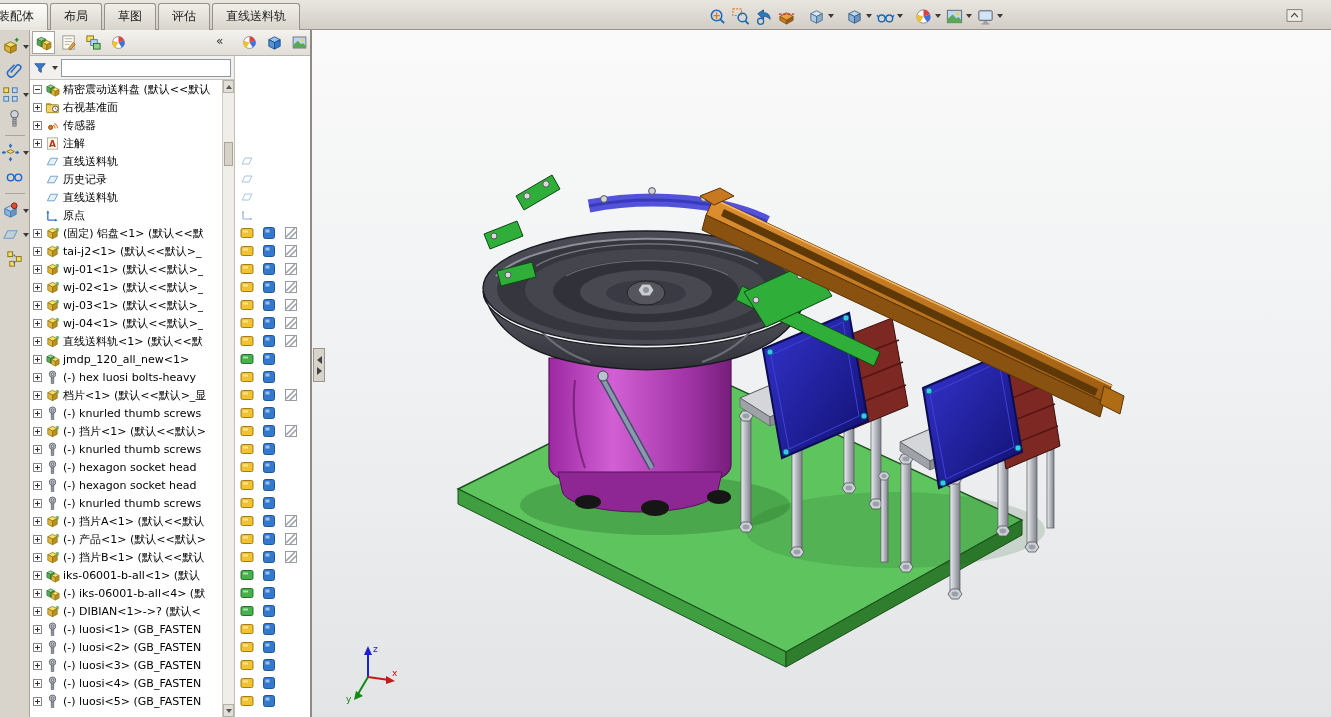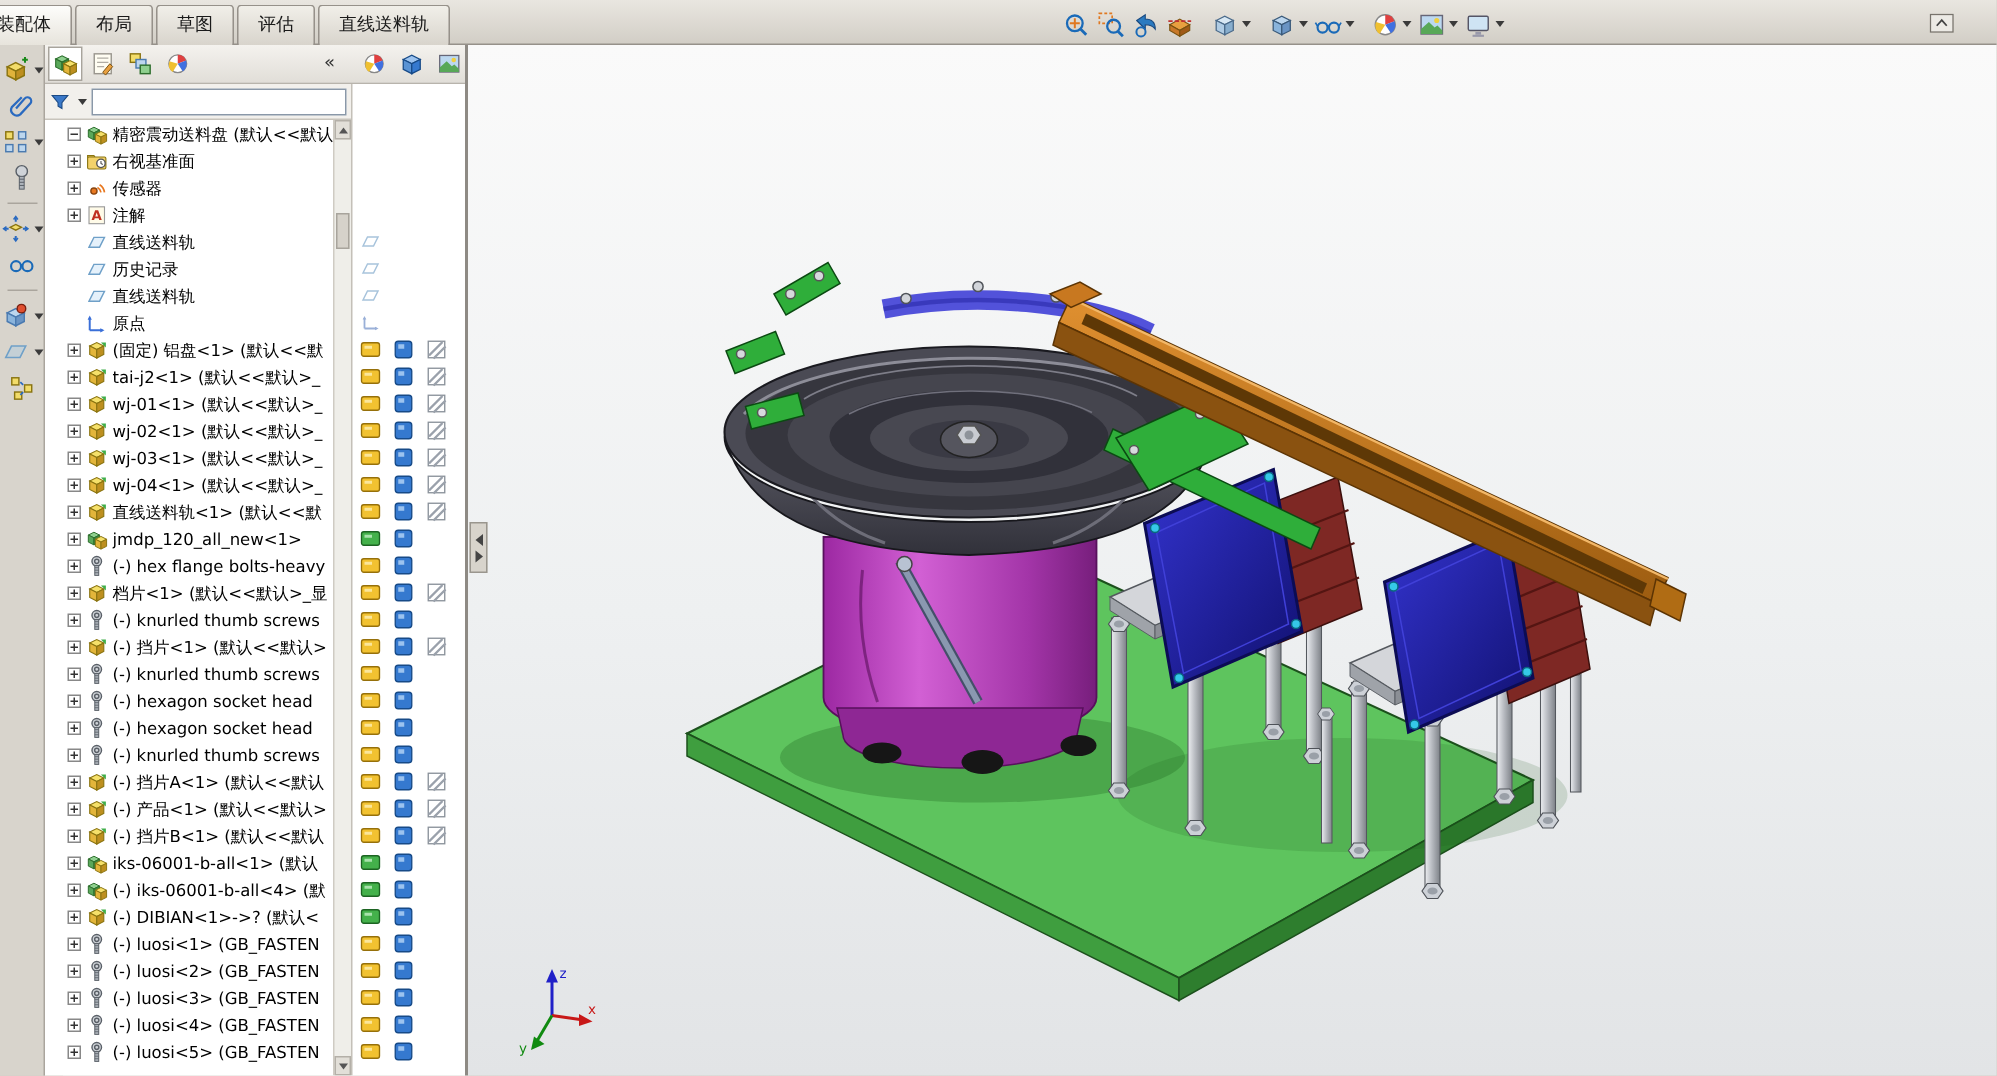--- a/index.html
+++ b/index.html
@@ -25,21 +25,21 @@
 #panel-header{height:26px;background:linear-gradient(#f4f2ee,#e1ded8);border-bottom:1px solid #b8b4ac;position:relative}
 #panel-tabs{position:absolute;left:2px;top:1px;display:flex;gap:2px}
 .ptab{width:23px;height:23px;display:flex;align-items:center;justify-content:center;border:1px solid transparent;background:transparent}
 .ptab.active{background:#fff;border-color:#a8a49c}
 .ptab svg{width:17px;height:17px;display:block}
 #collapse-chev{position:absolute;left:186px;top:4px;font-size:12px;color:#333;letter-spacing:-1px}
 #header-right{position:absolute;left:208px;top:1px;display:flex;gap:2px}
 #filter-row{height:24px;width:204px;border-bottom:1px solid #c8c4bc;display:flex;align-items:center;padding:2px 3px;gap:3px;background:#f2f0ec}
 #filter-funnel svg{width:14px;height:14px;display:block}
 #filter-input{flex:1;height:18px;border:1px solid #8a98a8;background:#fff;font-size:11px;padding:0 3px}
-#tree{position:absolute;left:12px;top:50px;width:192px;bottom:0;overflow:hidden;background:#fff}
+#tree{position:absolute;left:0;top:50px;width:192px;bottom:0;overflow:hidden;background:#fff}
 .trow{height:18px;display:flex;align-items:center;font-size:11px;white-space:nowrap;padding-left:3px;gap:2px;color:#000}
 .expander{flex:0 0 9px;width:9px;height:9px;border:1px solid #888;background:#fff;position:relative;margin-right:1px}
 .expander::before{content:"";position:absolute;left:1px;right:1px;top:50%;margin-top:-0.5px;height:1px;background:#333}
 .expander.plus::after{content:"";position:absolute;top:1px;bottom:1px;left:50%;margin-left:-0.5px;width:1px;background:#333}
 .expander.none{visibility:hidden;border:none}
 .ticon{flex:0 0 16px}
 .ticon svg{width:15px;height:15px;display:block}
 .tlabel{overflow:hidden}
 #tree-scroll{position:absolute;left:192px;top:50px;width:12px;bottom:0;background:#efeee9;border-left:1px solid #cfcbc3}
 .sbtn{position:absolute;left:0;width:11px;height:13px;background:#e2dfd8;border:1px solid #b4b0a8;display:flex;align-items:center;justify-content:center}
@@ -723,21 +723,21 @@
       <div class="trow">
         <span class="expander plus"></span>
         <span class="ticon">
           <svg viewBox="0 0 16 16">
             <circle cx="8" cy="4.5" r="3.4" fill="#cfd3d8" stroke="#5a6068"></circle>
             <circle cx="8" cy="4.5" r="1.5" fill="none" stroke="#5a6068"></circle>
             <rect x="6.6" y="7.5" width="2.8" height="7" fill="#aeb4bb" stroke="#5a6068" stroke-width="0.7"></rect>
             <path d="M6.6 9h2.8M6.6 10.8h2.8M6.6 12.6h2.8" stroke="#5a6068" stroke-width="0.6"></path>
           </svg>
         </span>
-        <span class="tlabel">(-) hex flange bolts-heavy</span>
+        <span class="tlabel">(-) hex luosi bolts-heavy</span>
       </div>
       <div class="trow">
         <span class="expander plus"></span>
         <span class="ticon">
           <svg viewBox="0 0 16 16">
             <polygon points="3,5 8,2.5 13,5 8,7.5" fill="#f5e06a" stroke="#8a7410" stroke-width="0.8"></polygon>
             <polygon points="3,5 8,7.5 8,13.5 3,11" fill="#e3b53a" stroke="#8a7410" stroke-width="0.8"></polygon>
             <polygon points="13,5 8,7.5 8,13.5 13,11" fill="#bd8f1f" stroke="#8a7410" stroke-width="0.8"></polygon>
             <polygon points="11,2.5 14.5,2.5 14.5,6" fill="#3fae49"></polygon>
           </svg>

